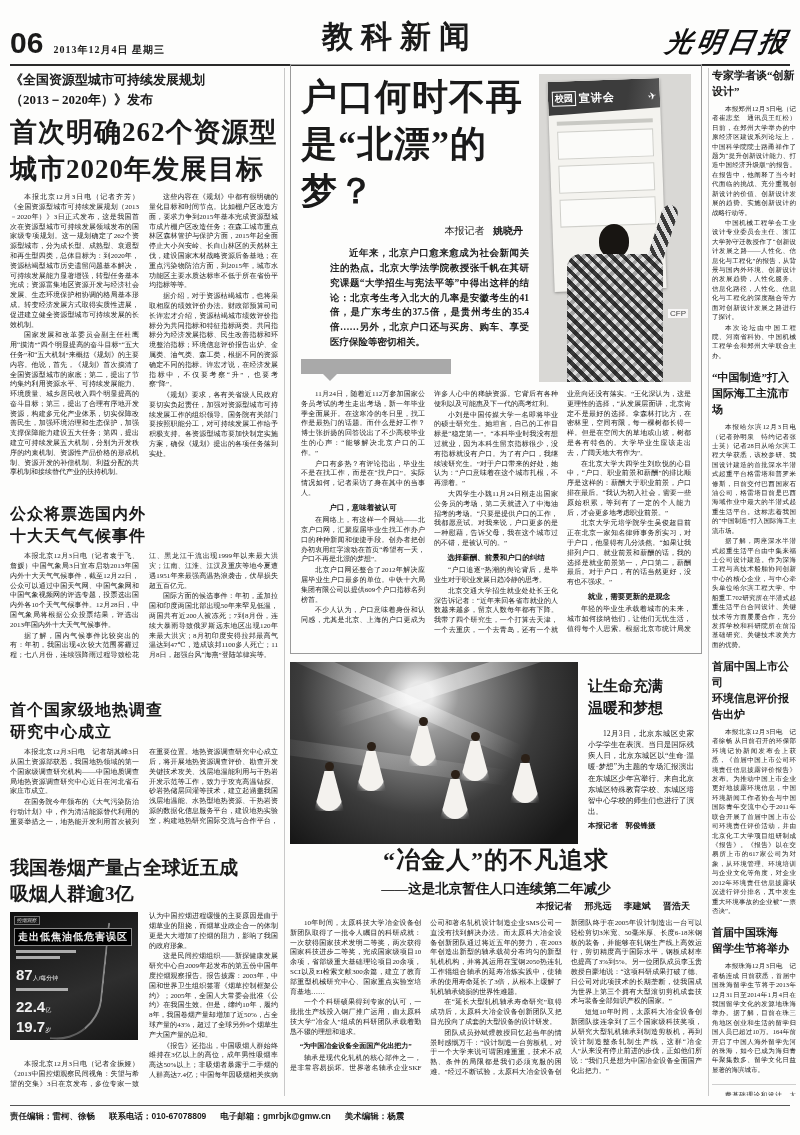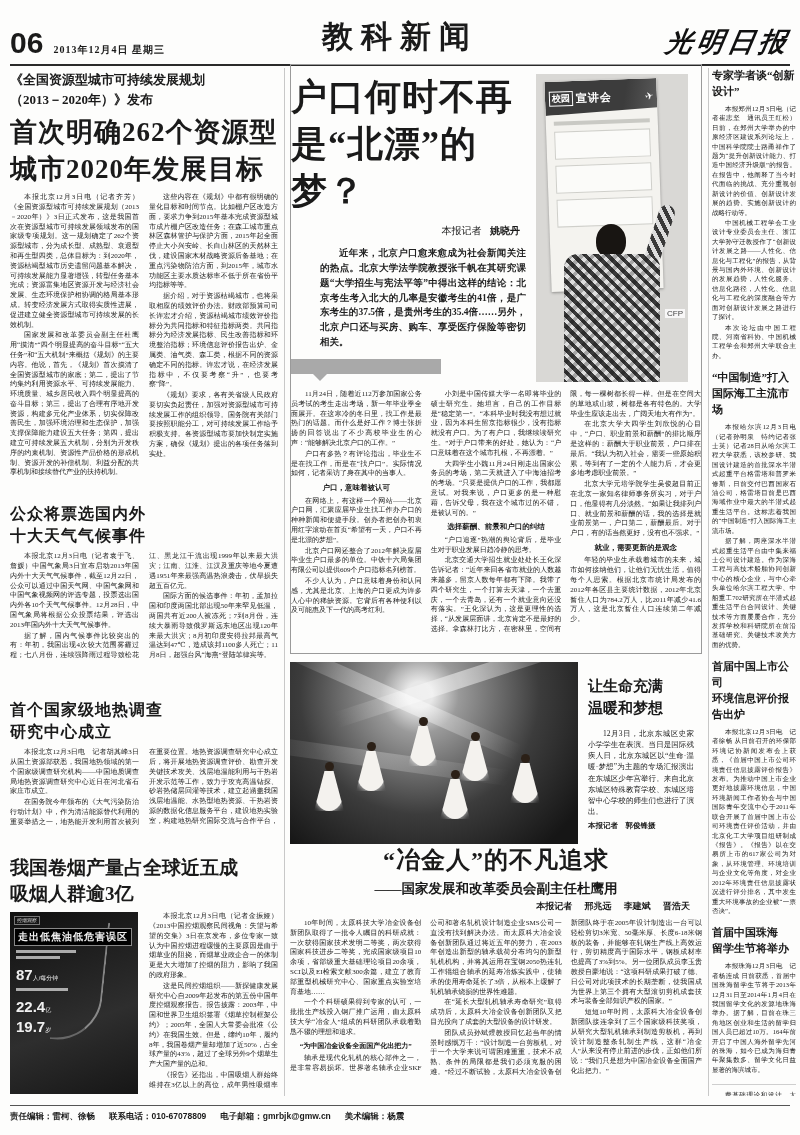--- a/index.html
+++ b/index.html
@@ -25,32 +25,32 @@
   
   .kicker{font-size:13px;font-weight:600;line-height:1.55;}
   .hl-xl{font-size:27px;font-weight:bold;line-height:1.35;letter-spacing:1px;margin:4px 0 6px;}
   .hl-lg{font-size:16px;font-weight:bold;line-height:1.35;letter-spacing:1px;margin:0 0 6px;}
   .hl-md{font-size:19px;font-weight:bold;line-height:1.35;margin:0 0 6px;}
   .art{overflow:hidden;margin-bottom:8px;}
   .a1{height:425px;} .a2{height:188px;} .a3{height:148px;} .a4{height:250px;}
   .body2{column-count:2;column-gap:10px;font-size:7px;line-height:1.4;height:100%;}
   .a1 .body2{height:296px;} .a2 .body2{height:118px;} .a3 .body2{height:82px;} .a4 .body2{height:186px;}
   
-  .infog{break-inside:avoid;width:128px;height:182px;background:linear-gradient(160deg,#101010,#2e2e2e 60%,#161616);
+  .infog{break-inside:avoid;width:128px;height:128px;background:linear-gradient(160deg,#101010,#2e2e2e 60%,#161616);
          color:#f0f0f0;position:relative;margin:0 0 20px;font-family:"Liberation Sans",sans-serif;overflow:hidden;}
   .infog .smoke{position:absolute;right:34px;top:8px;width:46px;height:120px;border-right:2px solid rgba(255,255,255,.55);
          border-bottom:2px solid rgba(255,255,255,.35);border-radius:0 0 46px 0;transform:rotate(6deg);opacity:.8;}
   .infog .tag{position:absolute;left:4px;top:4px;font-size:5px;color:#ddd;border:1px solid #777;padding:0 2px;}
   .infog .ititle{position:absolute;left:4px;top:16px;font-size:10px;font-weight:bold;letter-spacing:1px;
          background:#000;padding:1px 3px;border:1px solid #888;}
   .infog .bar{position:absolute;left:6px;height:3px;background:#cfcfcf;opacity:.8;}
   .stat{position:absolute;left:6px;font-weight:bold;}
   .stat b{font-size:15px;} .stat span{font-size:6px;font-weight:normal;}
   
-  .mainbox{border:1px solid #9a9a9a;height:590px;padding:9px 0;box-sizing:border-box;overflow:hidden;}
+  .mainbox{border:1px solid #9a9a9a;height:590px;padding:9px 10px;box-sizing:border-box;overflow:hidden;}
   .main-top{display:flex;gap:10px;}
   .main-left{width:235px;}
   .main-hl{font-size:36px;font-weight:bold;line-height:1.3;letter-spacing:1px;}
   .main-byline{text-align:right;font-size:10px;margin:10px 6px 8px 0;}
   .main-byline b{margin-left:6px;}
   .main-lede{font-size:9.5px;line-height:1.55;text-align:justify;text-indent:2em;font-weight:600;color:#222;margin-left:29px;}
   .callout{width:150px;height:15px;background:#a9a9a9;margin-top:10px;position:relative;}
   .callout:after{content:"";position:absolute;left:22px;top:15px;border:7px solid transparent;border-top-color:#a9a9a9;}
   .mainphoto{width:152px;height:308px;background:#d9d8d5;position:relative;overflow:hidden;flex:none;}
   .poster{position:absolute;left:12px;top:6px;width:112px;height:210px;background:#f4f3ef;transform:rotate(-2deg);
@@ -280,21 +280,21 @@
           <div>让生命充满</div>
           <div>温暖和梦想</div>
         </div>
         <div class="cap-body para">12月3日，北京东城区史家小学学生在表演。当日是国际残疾人日，北京东城区以“生命·温暖·梦想”为主题的专场汇报演出在东城区少年宫举行。来自北京东城区特殊教育学校、东城区培智中心学校的师生们也进行了演出。</div>
         <div class="cap-credit">本报记者　郭俊锋摄</div>
       </div>
     </div>
 
     <div class="met">
       <div class="met-hl">“冶金人”的不凡追求</div>
-      <div class="met-sub">——国家发展和改革委员会副主任杜鹰用</div>
+      <div class="met-sub">——这是北京暂住人口连续第二年减少</div>
       <div class="met-by">
         <span>本报记者</span>
         <b>邢兆远</b>
         <b>李建斌</b>
         <b>晋浩天</b>
       </div>
       <div class="met-flow">
           <p class="para">10年时间，太原科技大学冶金设备创新团队取得了一批令人瞩目的科研成就：一次获得国家技术发明二等奖，两次获得国家科技进步二等奖，完成国家级项目10余项，省部级重大基础理论项目20余项，SCI以及EI检索文献300余篇，建立了教育部重型机械研究中心、国家重点实验室培育基地……</p>
           <p class="para">一个个科研硕果得到专家的认可，一批批生产线投入钢厂推广运用，由太原科技大学“冶金人”组成的科研团队承载着勤恳不辍的理想和追求。</p>
           <p class="subhead">“为中国冶金设备全面国产化出把力”</p>

